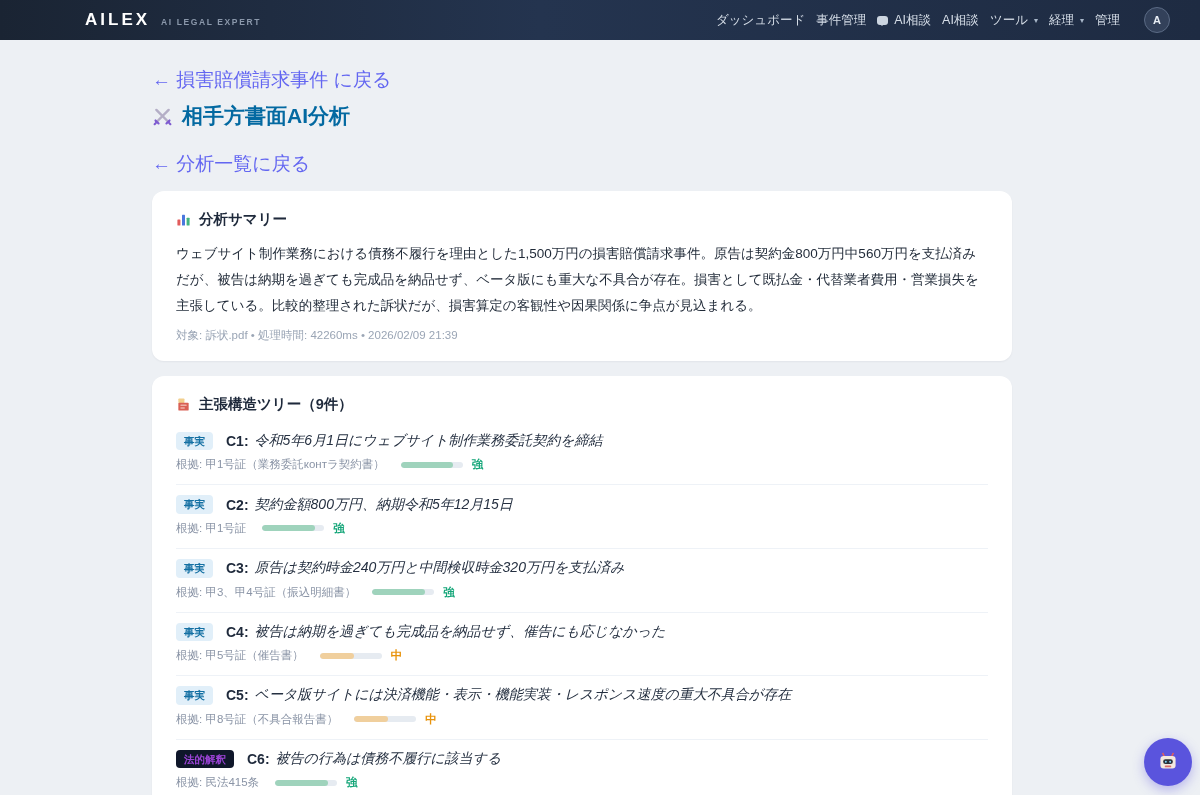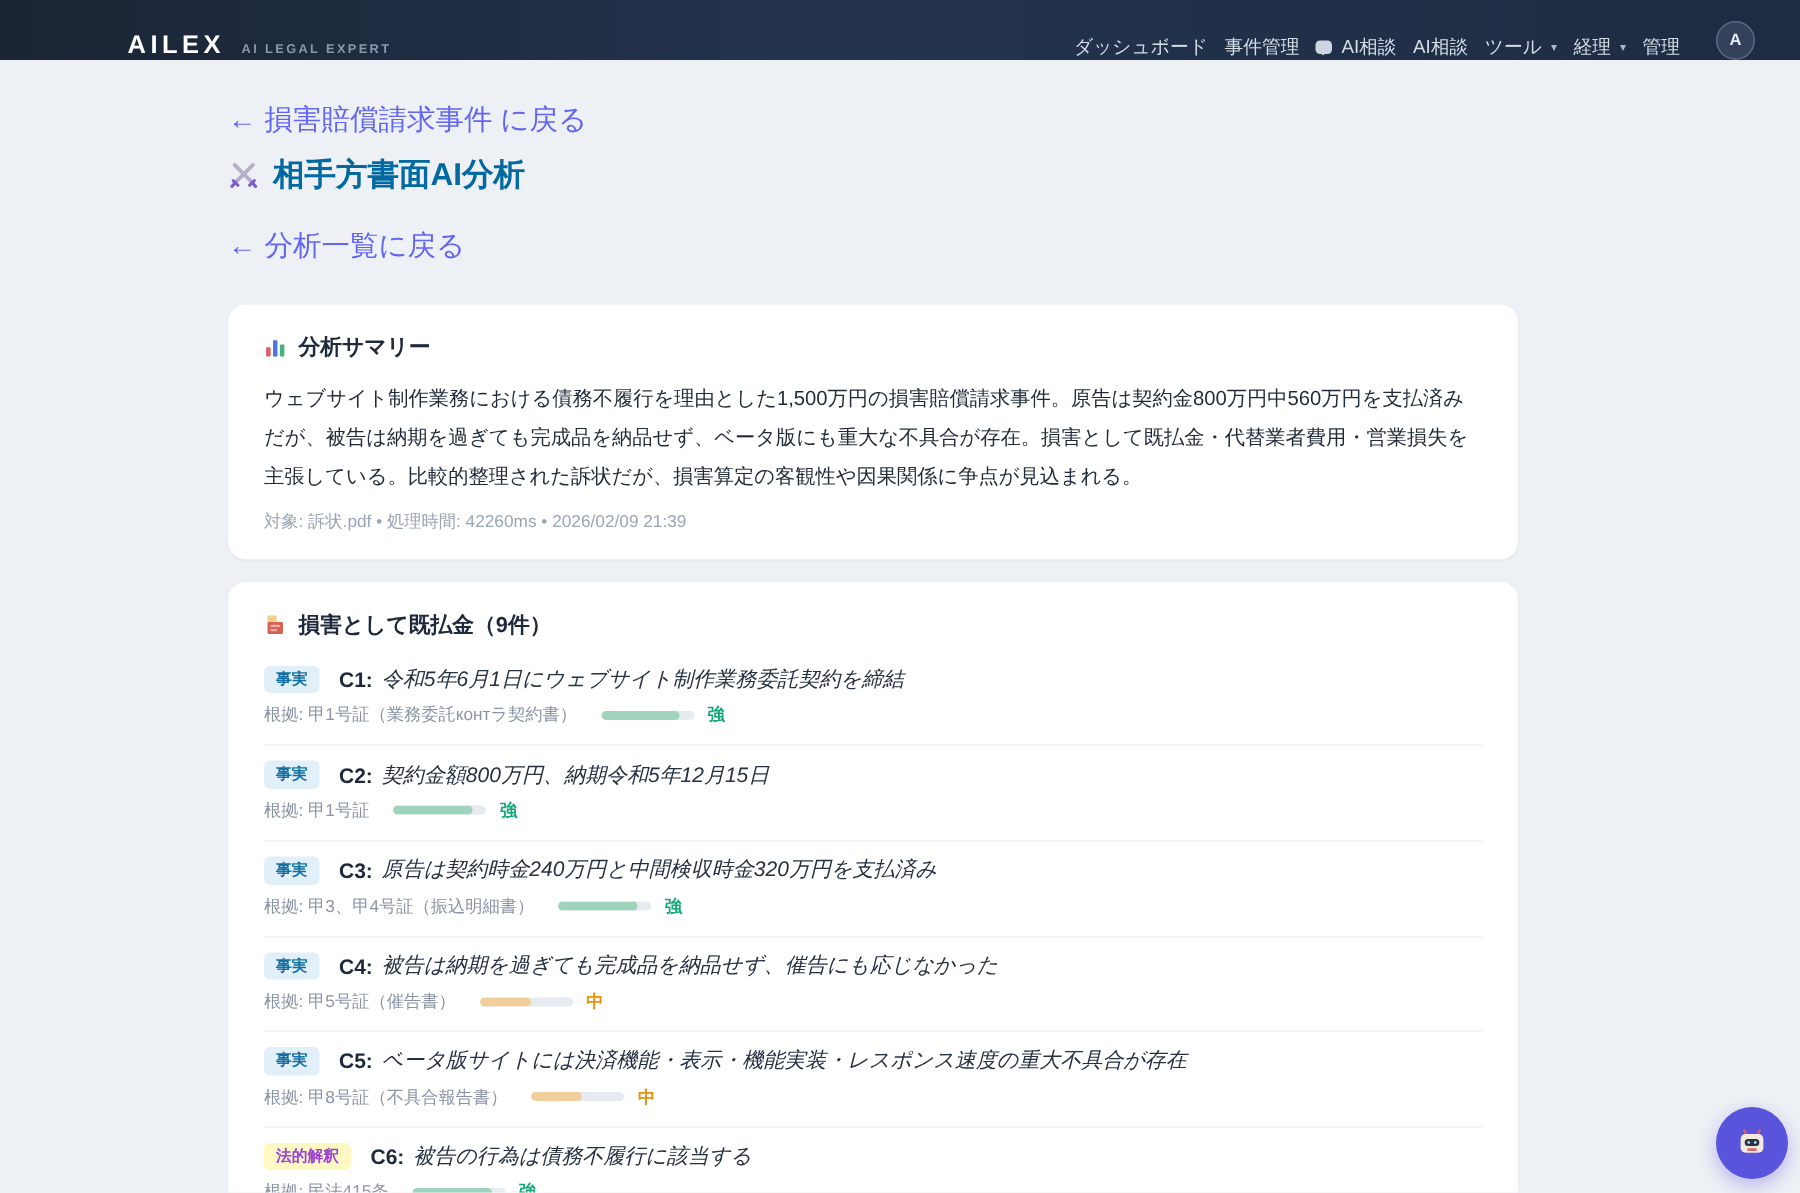--- a/index.html
+++ b/index.html
@@ -8,21 +8,21 @@
     width:1200px; height:795px; overflow:hidden;
     background:#edf0f4;
     font-family:"Liberation Sans","DejaVu Sans",sans-serif;
     -webkit-font-smoothing:antialiased;
   }
 
   
   .navbar {
     height:40px;
     background:linear-gradient(90deg,#1a2433 0%,#24344f 45%,#1e2b42 100%);
-    display:flex; align-items:flex-end;
+    display:flex; align-items:center;
     padding:0 30px 0 85px;
   }
   .brand-wrap { display:flex; align-items:baseline; gap:11px; }
   .brand { color:#ffffff; font-weight:700; font-size:17px; letter-spacing:3px; cursor:pointer; }
   .tagline { color:#8b98ab; font-size:8.5px; letter-spacing:1.6px; font-weight:600; }
   .nav-right { display:flex; align-items:center; gap:11px; margin-left:auto; }
   .nav-item {
     color:#d5dde7; font-size:12.5px; text-decoration:none;
     display:flex; align-items:center; gap:6px; white-space:nowrap; cursor:pointer;
   }
@@ -50,41 +50,41 @@
   .back-link { display:inline-block; color:#6366f1; font-size:19px; text-decoration:none; cursor:pointer; }
   .back-link.first { margin-top:27px; }
   .back-link.second { margin-top:21px; }
   h1.page-title {
     margin:9px 0 0; font-size:21px; font-weight:700; color:#0369a1;
     display:flex; align-items:center; gap:9px;
   }
 
   .card {
     background:#ffffff; border-radius:12px;
-    padding:19px 24px 18px; margin-top:26px;
+    padding:19px 24px 18px; margin-top:14px;
     box-shadow:0 1px 2px rgba(16,24,40,.05);
   }
   .card-title {
     margin:0; font-size:14.5px; font-weight:700; color:#1e293b;
     display:flex; align-items:center; gap:8px;
   }
   .summary-body { margin:12px 0 0; font-size:13.5px; color:#1f2937; line-height:1.92; }
   .summary-meta { margin:9px 0 0; font-size:11.5px; color:#9aa5b5; }
 
   .tree-card { margin-top:15px; padding-bottom:2px; min-height:500px; }
   .claims { margin-top:8px; }
   .claim { padding:10px 0 12px; }
   .claim + .claim { border-top:1px solid #eef2f7; }
   .claim-head { display:flex; align-items:center; }
   .badge {
     font-size:10.5px; font-weight:600; padding:3px 8px;
     border-radius:4px; flex:none; line-height:1.2;
   }
   .badge.fact  { background:#e1eff9; color:#1470a3; }
-  .badge.legal { background:#fef9c3; color:#9b43d6; }
+  .badge.legal { background:#0f172a; color:#9b43d6; }
   .claim-id   { font-weight:700; color:#1e293b; font-size:14px; margin-left:13px; }
   .claim-text { color:#253041;  font-size:14px; margin-left:6px; font-weight:500;font-style:italic; }
   .claim-evidence {
     margin-top:7px; display:flex; align-items:center;
     font-size:11.5px; color:#8a94a6;
   }
   .bar {
     width:62px; height:6px; border-radius:3px; background:#e6ebf1;
     margin-left:16px; overflow:hidden; display:inline-block; flex:none;
   }
@@ -193,21 +193,21 @@
   </section>
 
   <section class="card tree-card">
     <h2 class="card-title">
       <svg width="15" height="15" viewBox="0 0 16 16">
         <rect x="2.5" y="1.5" width="6.5" height="5" rx="0.8" fill="#f2cf8e"></rect>
         <rect x="2.5" y="6" width="11" height="8.5" rx="1" fill="#d96055"></rect>
         <rect x="4.5" y="8" width="7" height="1.6" rx="0.8" fill="#f0b0a8"></rect>
         <rect x="4.5" y="11" width="5" height="1.6" rx="0.8" fill="#f0b0a8"></rect>
       </svg>
-      <span>損害として既払金（9件）</span>
+      <span>主張構造ツリー（9件）</span>
     </h2>
 
     <div class="claims">
 
         <div class="claim">
           <div class="claim-head">
             <span class="badge fact">事実</span>
             <span class="claim-id">C1:</span>
             <span class="claim-text">令和5年6月1日にウェブサイト制作業務委託契約を締結</span>
           </div>

